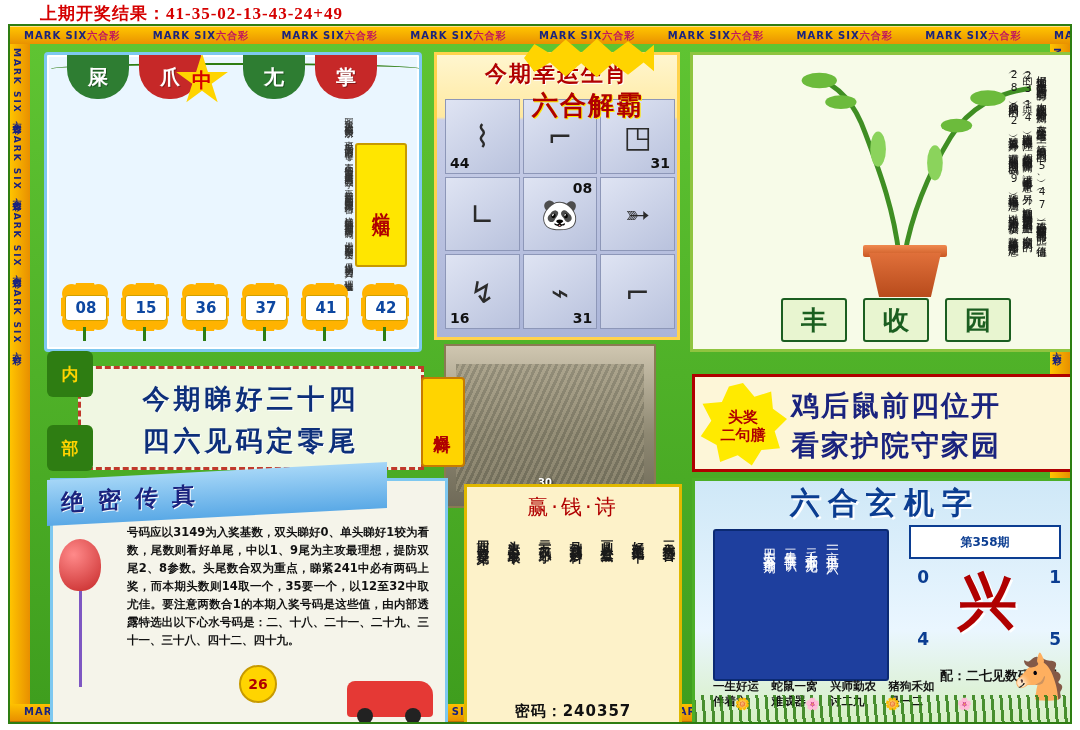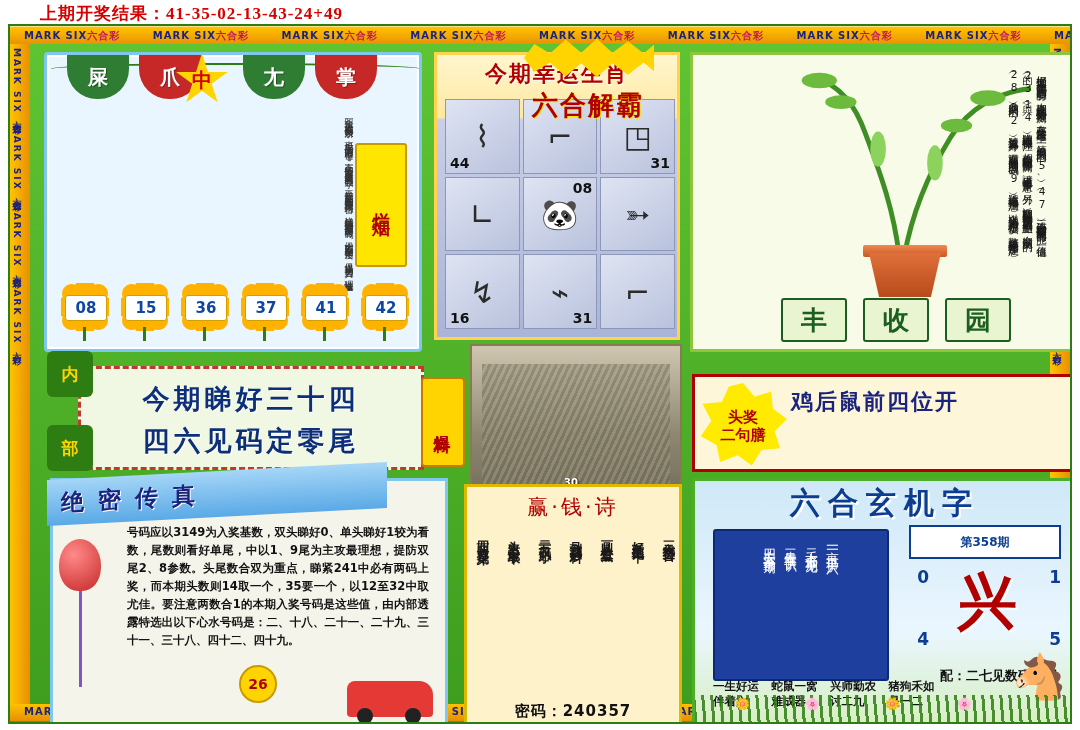--- a/index.html
+++ b/index.html
@@ -210,21 +210,21 @@
   .hchar{
     width:62px;height:40px;
     border:2px solid #1b5e20;border-radius:3px;
     background:#e8f5d0;
     display:flex;align-items:center;justify-content:center;
     font-size:26px;font-weight:bold;color:#1b5e20;
   }
 
   
   #p-center-mid{
-    left:440px;top:300px;width:212px;height:164px;
+    left:414px;top:300px;width:212px;height:164px;
     background:#e8e0cf;border:2px solid #8a7a53;
     overflow:hidden;
   }
   .oldpic{
     position:absolute;left:0;top:0;width:100%;height:100%;
     background:
       linear-gradient(180deg,#cfc6b0,#8e8872 55%,#6f6a58);
   }
   .oldpic:after{
     content:"";position:absolute;left:10px;top:18px;right:10px;bottom:14px;
@@ -270,21 +270,21 @@
   }
   .award{
     position:absolute;left:4px;top:6px;width:88px;height:86px;
     background:#ffea00;
     clip-path:polygon(50% 0%,63% 16%,82% 10%,84% 30%,100% 42%,86% 56%,92% 76%,71% 78%,60% 96%,44% 84%,24% 92%,20% 72%,2% 62%,14% 44%,4% 24%,26% 22%,34% 4%);
     display:flex;flex-direction:column;align-items:center;justify-content:center;
     color:#b00000;font-size:15px;font-weight:bold;line-height:18px;
   }
   #p-right-mid .c1,#p-right-mid .c2{
     position:absolute;left:96px;width:284px;
-    font-size:22px;font-weight:bold;color:#1a237e;letter-spacing:2px;
+    font-size:28px;font-weight:bold;color:#1a237e;letter-spacing:2px;
   }
   #p-right-mid .c1{top:10px;}
   #p-right-mid .c2{top:50px;}
 
   
   #p-bot-left{
     left:20px;top:434px;width:398px;height:250px;
     background:#f5f4ea;border:3px solid #7ec8f0;
   }
   .ribbon{
@@ -588,20 +588,21 @@
         <div class="l2">四六见码定零尾</div>
         <div class="sideword">爆料</div>
       </div>
 
       <div class="panel" id="p-right-mid">
         <div class="award">
           <span>头奖</span>
           <span>二句膳</span>
         </div>
         <div class="c1">鸡后鼠前四位开</div>
+        <div class="c2">看家护院守家园</div>
       </div>
 
       <div class="panel" id="p-bot-left">
         <div class="ribbon">
           <span class="w">绝密传真</span>
         </div>
         <div class="balloon"></div>
         <div class="cord"></div>
         <div class="body">号码应以3149为入奖基数，双头睇好0、单头睇好1较为看数，尾数则看好单尾，中以1、9尾为主攻最理想，提防双尾2、8参数。头尾数合双为重点，睇紧241中必有两码上奖，而本期头数则14取一个，35要一个，以12至32中取尤佳。要注意两数合1的本期入奖号码是这些值，由内部透露特选出以下心水号码是：二、十八、二十一、二十九、三十一、三十八、四十二、四十九。</div>
         <div class="ball26">26</div>

